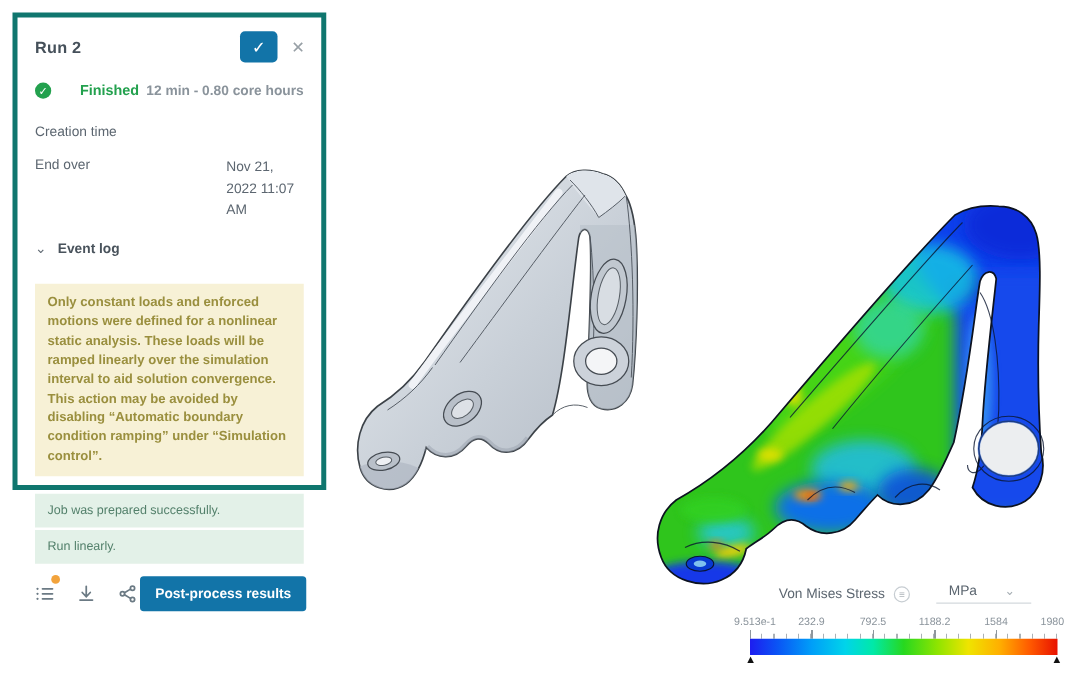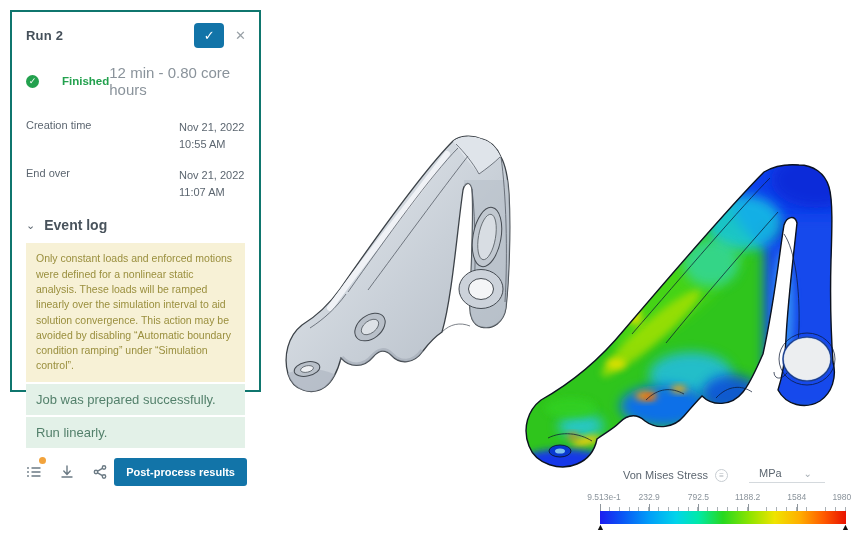--- a/index.html
+++ b/index.html
@@ -2,47 +2,47 @@
 <html><head>
 <meta charset="utf-8">
 <style>
   * { margin:0; padding:0; box-sizing:border-box; }
   html,body { width:862px; height:558px; background:#ffffff; overflow:hidden;
     font-family:"Liberation Sans", sans-serif; }
   body { position:relative; }
 
   
   .run-panel { position:absolute; left:10px; top:10px; width:251px; height:382px;
-    background:#fff; border:2px solid #0f766e; display:flex; flex-direction:column; }
+    background:#fff; border:4px solid #0f766e; display:flex; flex-direction:column; }
   .panel-header { display:flex; align-items:center; padding:11px 10px 8px 14px; }
   .panel-title { flex:1; font-size:13px; color:#45505a; font-weight:bold; letter-spacing:.2px; }
   .check-btn { width:30px; height:25px; background:#1274a8; border-radius:4px; color:#fff;
     display:flex; align-items:center; justify-content:center; font-size:13px; cursor:pointer; }
   .close-btn { color:#98a0a6; font-size:13px; margin-left:11px; margin-right:3px; cursor:pointer; }
 
   .status-row { display:flex; align-items:center; padding:8px 14px 0 14px; }
   .status-left { flex:1; display:flex; align-items:center; gap:6px; }
   .status-dot { width:13px; height:13px; border-radius:50%; background:#23a14e; color:#fff;
     font-size:9px; display:flex; align-items:center; justify-content:center; }
   .status-label { color:#23a14e; font-size:11.5px; font-weight:bold;padding-left:17px; }
-  .status-meta { color:#8a939b; font-size:15px; }
+  .status-meta { color:#8a939b; font-size:11px;font-weight:bold; }
   .progress-bar { height:3px; background:#23a93f; margin:7px 14px 0 14px; }
 
   .info-row { display:flex; padding:14px 14px 0 14px; font-size:11px; color:#5c6670;gap:35px; }
   .info-label { width:118px; flex:none; }
   .info-value { flex:1; line-height:1.55; }
 
   .eventlog-header { display:flex; align-items:center; gap:9px; padding:16px 14px 10px 14px; }
   .chevron { color:#5c6670; font-size:11px; line-height:6px; }
-  .eventlog-title { font-size:14px; color:#49535c; font-weight:bold; }
-
-  .msg-warning { margin:0 14px; padding:8px 10px; background:#f7f1d6; color:#9a8f3e;
-    font-size:10.5px; line-height:1.46; }
+  .eventlog-title { font-size:11px; color:#49535c; font-weight:bold; }
+
+  .msg-warning { margin:12px 14px; padding:8px 10px; background:#f7f1d6; color:#9a8f3e;
+    font-size:10.5px; line-height:1.46;font-weight:bold; }
   .msg-success { margin:2px 14px 0 14px; padding:8px 10px; background:#e3f1e8; color:#53806b;
-    font-size:13px; }
+    font-size:10px; }
 
   .panel-footer { margin-top:auto; display:flex; align-items:center; padding:10px 12px 12px 14px; }
   .footer-icons { display:flex; align-items:center; gap:17px; }
   .ficon { position:relative; width:16px; height:16px; cursor:pointer; }
   .ficon svg { stroke:#6b7a84; fill:none; stroke-width:1.4; stroke-linecap:round; }
   .notif-dot { position:absolute; top:-7px; right:-4px; width:7px; height:7px; border-radius:50%;
     background:#f2a33c; }
   .pp-btn { margin-left:auto; background:#1274a8; color:#fff; border:none; border-radius:3px;
     font-size:11px; font-family:inherit; padding:8px 12px; cursor:pointer; font-weight:bold; }
 
@@ -99,21 +99,20 @@
         <span>✓</span>
       </div>
       <span class="status-label">Finished</span>
     </div>
     <span class="status-meta">12 min - 0.80 core hours</span>
   </div>
   <div class="progress-bar"></div>
 
   <div class="info-row">
     <div class="info-label">Creation time</div>
-    <div class="info-value">Nov 21, 2022 10:55 AM</div>
   </div>
   <div class="info-row">
     <div class="info-label">End over</div>
     <div class="info-value">Nov 21, 2022 11:07 AM</div>
   </div>
 
   <div class="eventlog-header">
     <span class="chevron">⌄</span>
     <span class="eventlog-title">Event log</span>
   </div>

